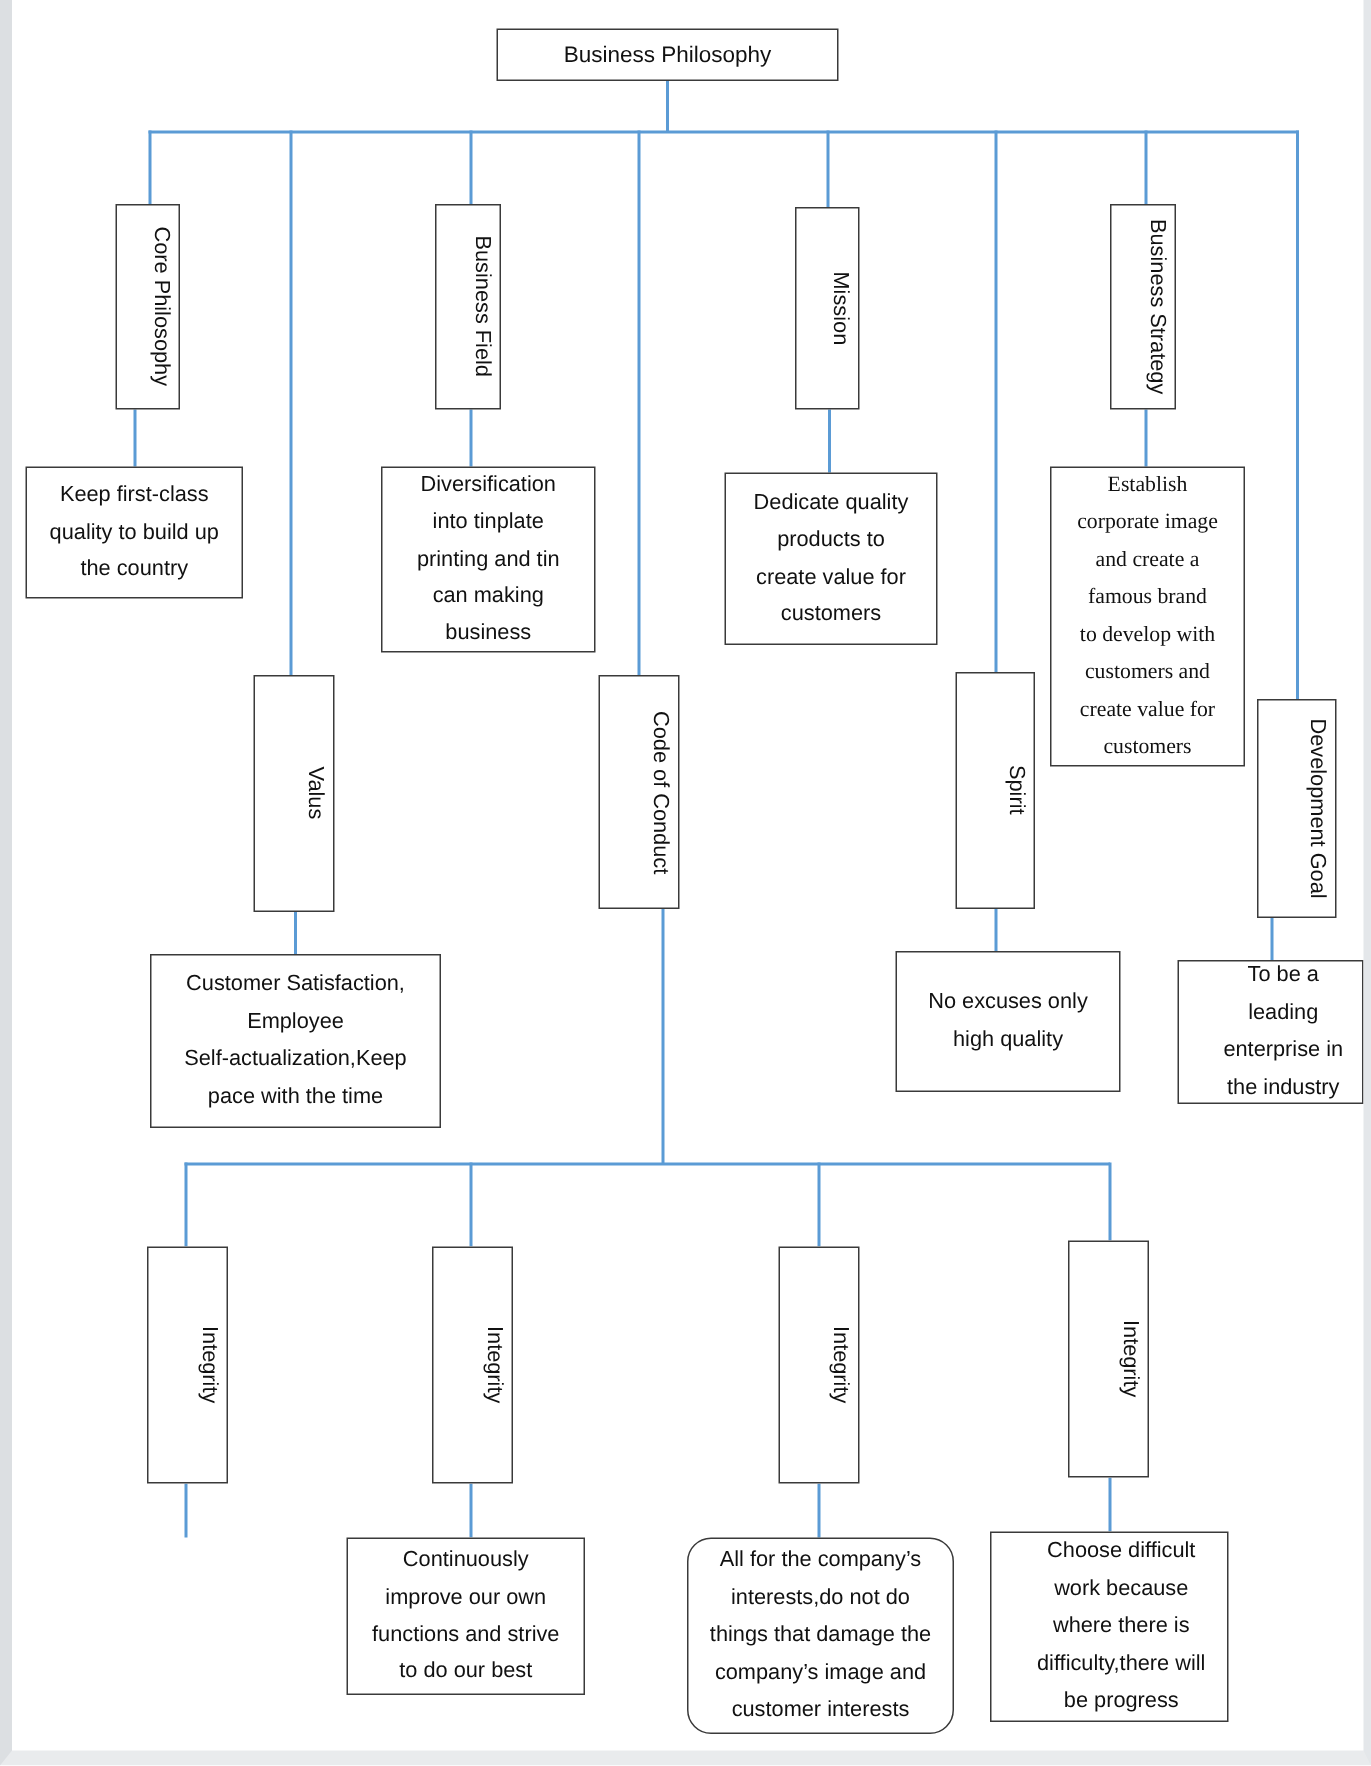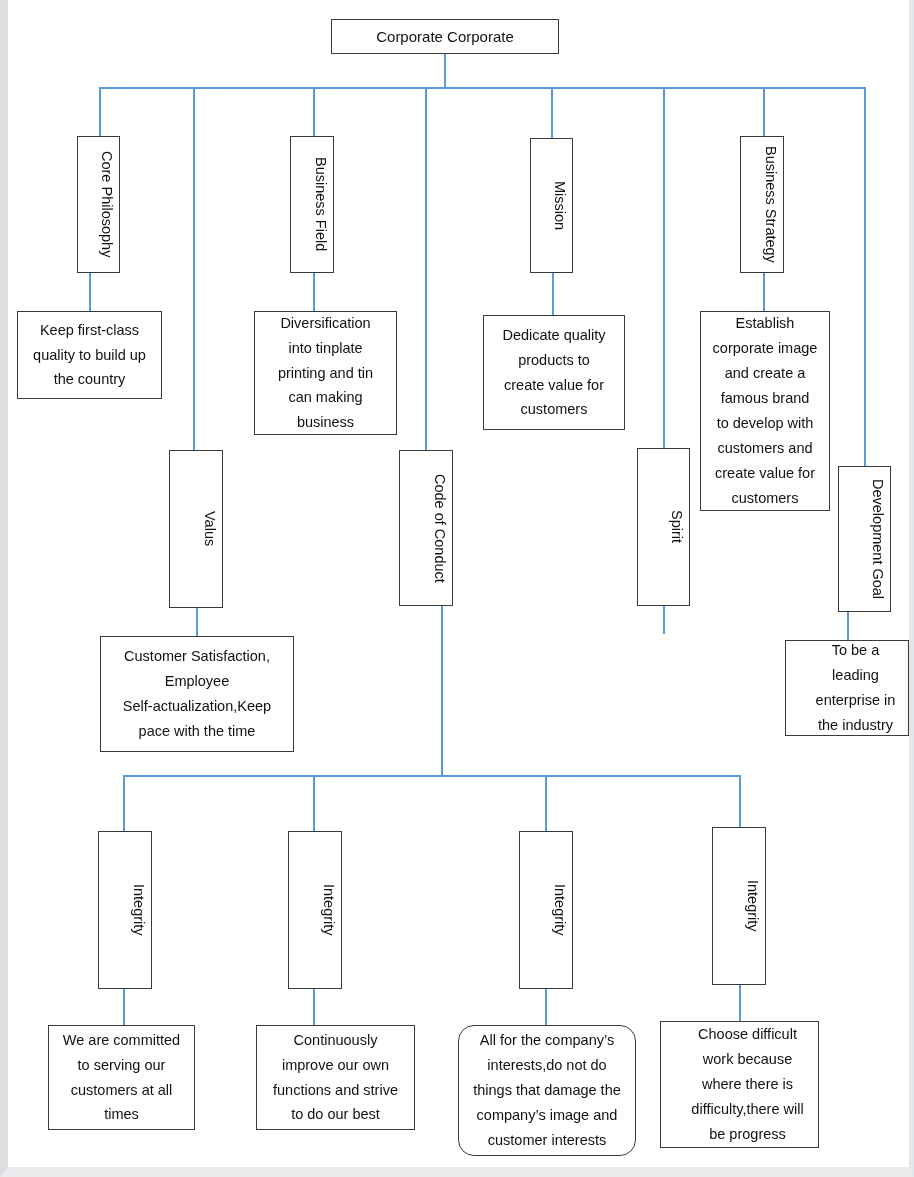--- a/index.html
+++ b/index.html
@@ -102,21 +102,21 @@
   <div class="conn v" style="left:313px; top:775px; height:56px;"></div>
   <div class="conn v" style="left:545px; top:775px; height:56px;"></div>
   <div class="conn v" style="left:739px; top:775px; height:52px;"></div>
 
   <div class="conn v" style="left:123px; top:989px; height:36px;"></div>
   <div class="conn v" style="left:313px; top:989px; height:36px;"></div>
   <div class="conn v" style="left:545px; top:989px; height:36px;"></div>
   <div class="conn v" style="left:739px; top:985px; height:36px;"></div>
 
   <div class="node title" style="left:331px; top:19px; width:228px; height:35px;">
-    <span class="txt">Corporate Corporate</span>
+    <span class="txt">Business Philosophy</span>
   </div>
 
   <div class="node vertical" style="left:77px; top:136px; width:43px; height:137px;">
     <span class="txt">Core Philosophy</span>
   </div>
 
   <div class="node vertical" style="left:290px; top:136px; width:44px; height:137px;">
     <span class="txt">Business Field</span>
   </div>
 
@@ -142,21 +142,21 @@
 business</span>
   </div>
 
   <div class="node" style="left:483px; top:315px; width:142px; height:115px;">
     <span class="txt">Dedicate quality
 products to
 create value for
 customers</span>
   </div>
 
-  <div class="node" style="left:700px; top:311px; width:130px; height:200px;">
+  <div class="node" style="left:700px; top:311px; width:130px; height:200px;font-family:Liberation Serif, serif;">
     <span class="txt">Establish
 corporate image
 and create a
 famous brand
 to develop with
 customers and
 create value for
 customers</span>
   </div>
 
@@ -176,20 +176,24 @@
     <span class="txt">Development Goal</span>
   </div>
 
   <div class="node" style="left:100px; top:636px; width:194px; height:116px;">
     <span class="txt">Customer Satisfaction,
 Employee
 Self-actualization,Keep
 pace with the time</span>
   </div>
 
+  <div class="node" style="left:597px; top:634px; width:150px; height:94px;">
+    <span class="txt">No excuses only
+high quality</span>
+  </div>
 
   <div class="node" style="left:785px; top:640px; width:124px; height:96px;padding-left:17px;">
     <span class="txt">To be a leading
 enterprise in
 the industry</span>
   </div>
 
   <div class="node vertical" style="left:98px; top:831px; width:54px; height:158px;">
     <span class="txt">Integrity</span>
   </div>
@@ -199,28 +203,22 @@
   </div>
 
   <div class="node vertical" style="left:519px; top:831px; width:54px; height:158px;">
     <span class="txt">Integrity</span>
   </div>
 
   <div class="node vertical" style="left:712px; top:827px; width:54px; height:158px;">
     <span class="txt">Integrity</span>
   </div>
 
-  <div class="node" style="left:48px; top:1025px; width:147px; height:105px;">
-    <span class="txt">We are committed
-to serving our
-customers at all
-times</span>
-  </div>
-
-  <div class="node" style="left:231px; top:1025px; width:159px; height:105px;margin-left:25px;">
+
+  <div class="node" style="left:231px; top:1025px; width:159px; height:105px;">
     <span class="txt">Continuously
 improve our own
 functions and strive
 to do our best</span>
   </div>
 
   <div class="node" style="left:458px; top:1025px; width:178px; height:131px;border-radius:16px;">
     <span class="txt">All for the company’s
 interests,do not do
 things that damage the

